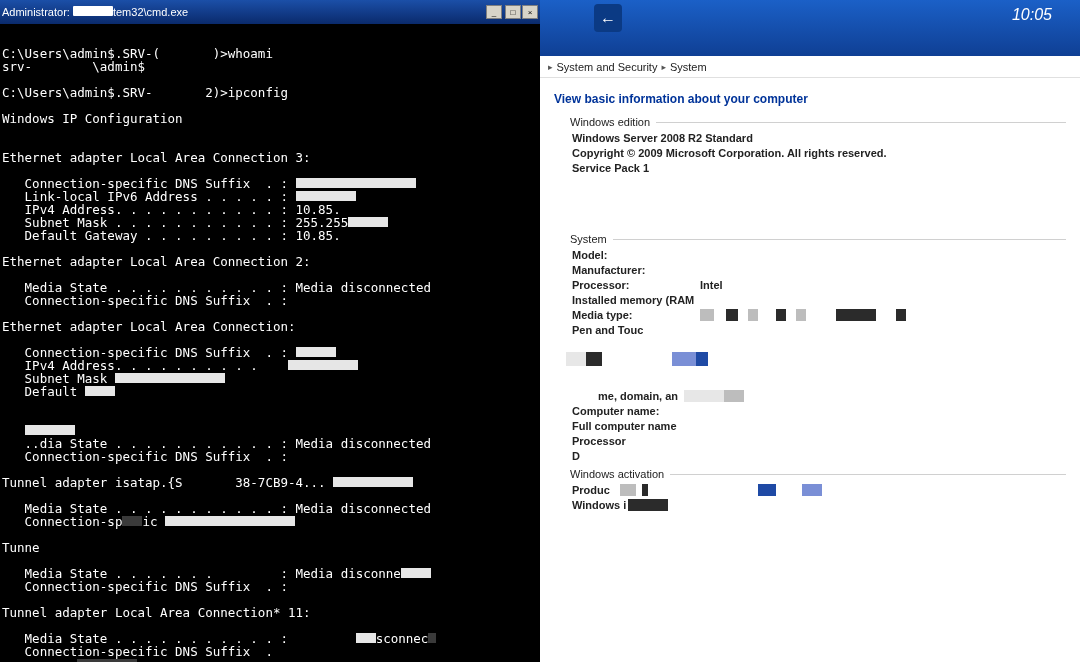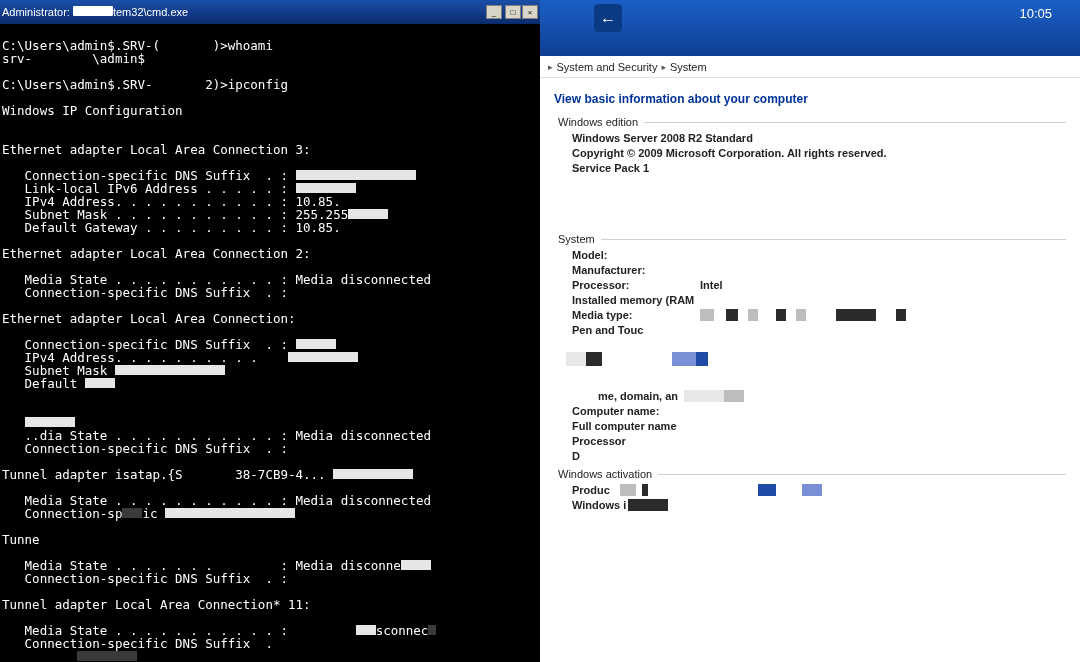--- a/index.html
+++ b/index.html
@@ -19,21 +19,21 @@
   .cmd-btn {
     width: 16px; height: 14px; background: #d8d4c8; border: 1px solid #808080;
     display: flex; align-items: center; justify-content: center;
     font-size: 8px; color: #000; font-family: sans-serif;
   }
   .cmd-firstbtn { margin-right: 2px; }
   .cmd-body {
     flex: 1; background: #000; color: #fff;
     font-family: "Lucida Console", "Consolas", monospace;
     font-size: 12.5px; line-height: 13px; white-space: pre;
-    padding: 2px 2px; position: relative; overflow: hidden;
+    padding: 10px 2px; position: relative; overflow: hidden;
   }
   .cmd-body .rd {
     background: #e6e6e6; display: inline-block; height: 10px; vertical-align: baseline;
   }
   .cmd-body .rdDark {
     background: #3a3a3a; display: inline-block; height: 10px; vertical-align: baseline;
   }
   .cmd-body .line { white-space: pre; }
 
   
@@ -41,36 +41,36 @@
   .win-titlearea {
     height: 56px; background: linear-gradient(#1b60c7, #0f3f94);
     position: relative; color:#fff;
   }
   .win-back {
     position:absolute; left:54px; top:4px; width:28px; height:28px;
     background:#0b3a84; border-radius:4px; display:flex; align-items:center; justify-content:center;
   }
   .win-back span{ color:#fff; font-size:16px; }
   .win-time {
-    position:absolute; right:28px; top:6px; color:#fff; font-size:13px;
+    position:absolute; right:28px; top:6px; color:#fff; font-size:16px;font-style:italic;
   }
   .breadcrumb {
     height:22px; background:#fff; border-bottom:1px solid #e0e0e0;
     padding:3px 4px; font-size:11px; color:#222; display:flex; align-items:center;
   }
   .breadcrumb .sep{ color:#555; margin:0 4px; font-size:9px;}
   .content {
     flex:1; background:#fff; padding: 14px 14px 0 14px;
     font-size: 11px; color:#222; overflow:hidden; position:relative;
   }
   .content h1 {
     font-size: 12px; font-weight: bold; color:#003399; margin-bottom:10px;
   }
   .group-hdr {
-    font-size:11px; color:#222; display:flex; align-items:center; margin:6px 0 4px 4px;
+    font-size:11px; color:#222; display:flex; align-items:center; margin:6px 0 4px 16px;
   }
   .group-hdr .rule{ flex:1; height:1px; background:#d0d0d0; margin-left:6px;}
   .indent { padding-left:18px;font-weight:bold; }
   .row { display:flex; margin:3px 0; align-items:center;}
   .row .label { width:128px; color:#222; }
   .row .value { color:#222; }
   .pixelate {
     display:inline-flex; gap:0; height:12px; vertical-align:middle;
   }
   .pixelate i { display:inline-block; height:100%; }

